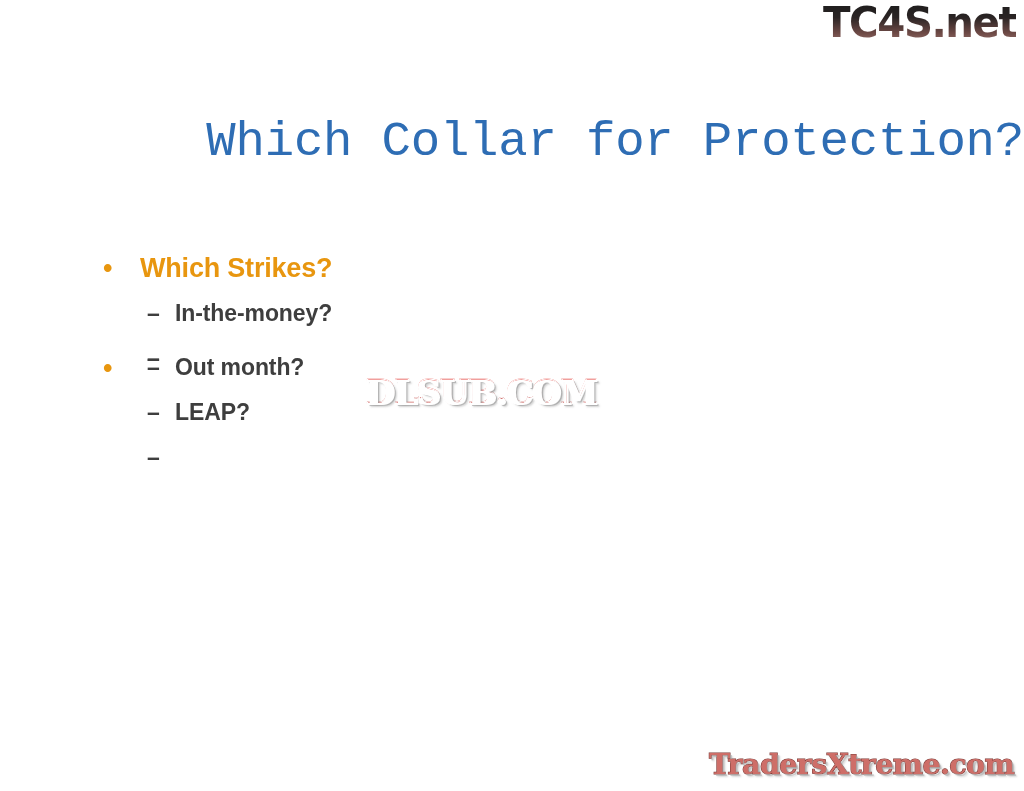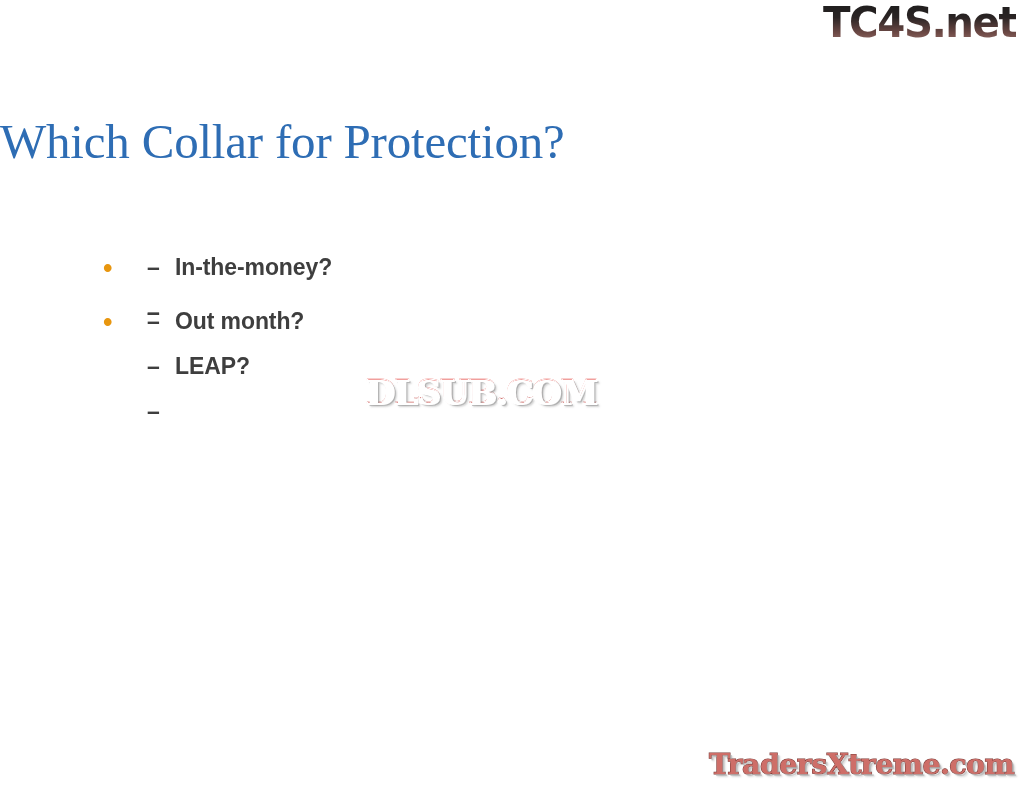--- a/index.html
+++ b/index.html
@@ -38,23 +38,23 @@
     transform-origin: right top;
     white-space: nowrap;
   }
 
   
   #slide-title {
     position: absolute;
     left: 0;
     top: 113px;
     width: 1024px;
-    text-align: left;
+    text-align: right;
     color: #2E6DB4;
-    font-family: Liberation Serif, serif;
+    font-family: Liberation Mono, monospace;
     font-weight: normal;
     font-size: 49px;
     line-height: 58px;
     letter-spacing: -0.2px;
     white-space: nowrap;
   }
 
   
   #body-list {
     position: absolute;
@@ -156,20 +156,21 @@
 <div id="slide">
 
   <div id="brand-logo">TC4S.net</div>
 
   <div id="slide-title">Which Collar for Protection?</div>
 
   <div id="body-list">
 
     <div class="lvl1">
       <span class="bullet-dot">•</span>
+      <span>Which Strikes?</span>
     </div>
     <div class="lvl2">
       <span class="bullet-dash">–</span>
       <span>In-the-money?</span>
     </div>
     <div class="lvl2">
       <span class="bullet-dash">–</span>
     </div>
     <div class="lvl2">
       <span class="bullet-dash">–</span>

